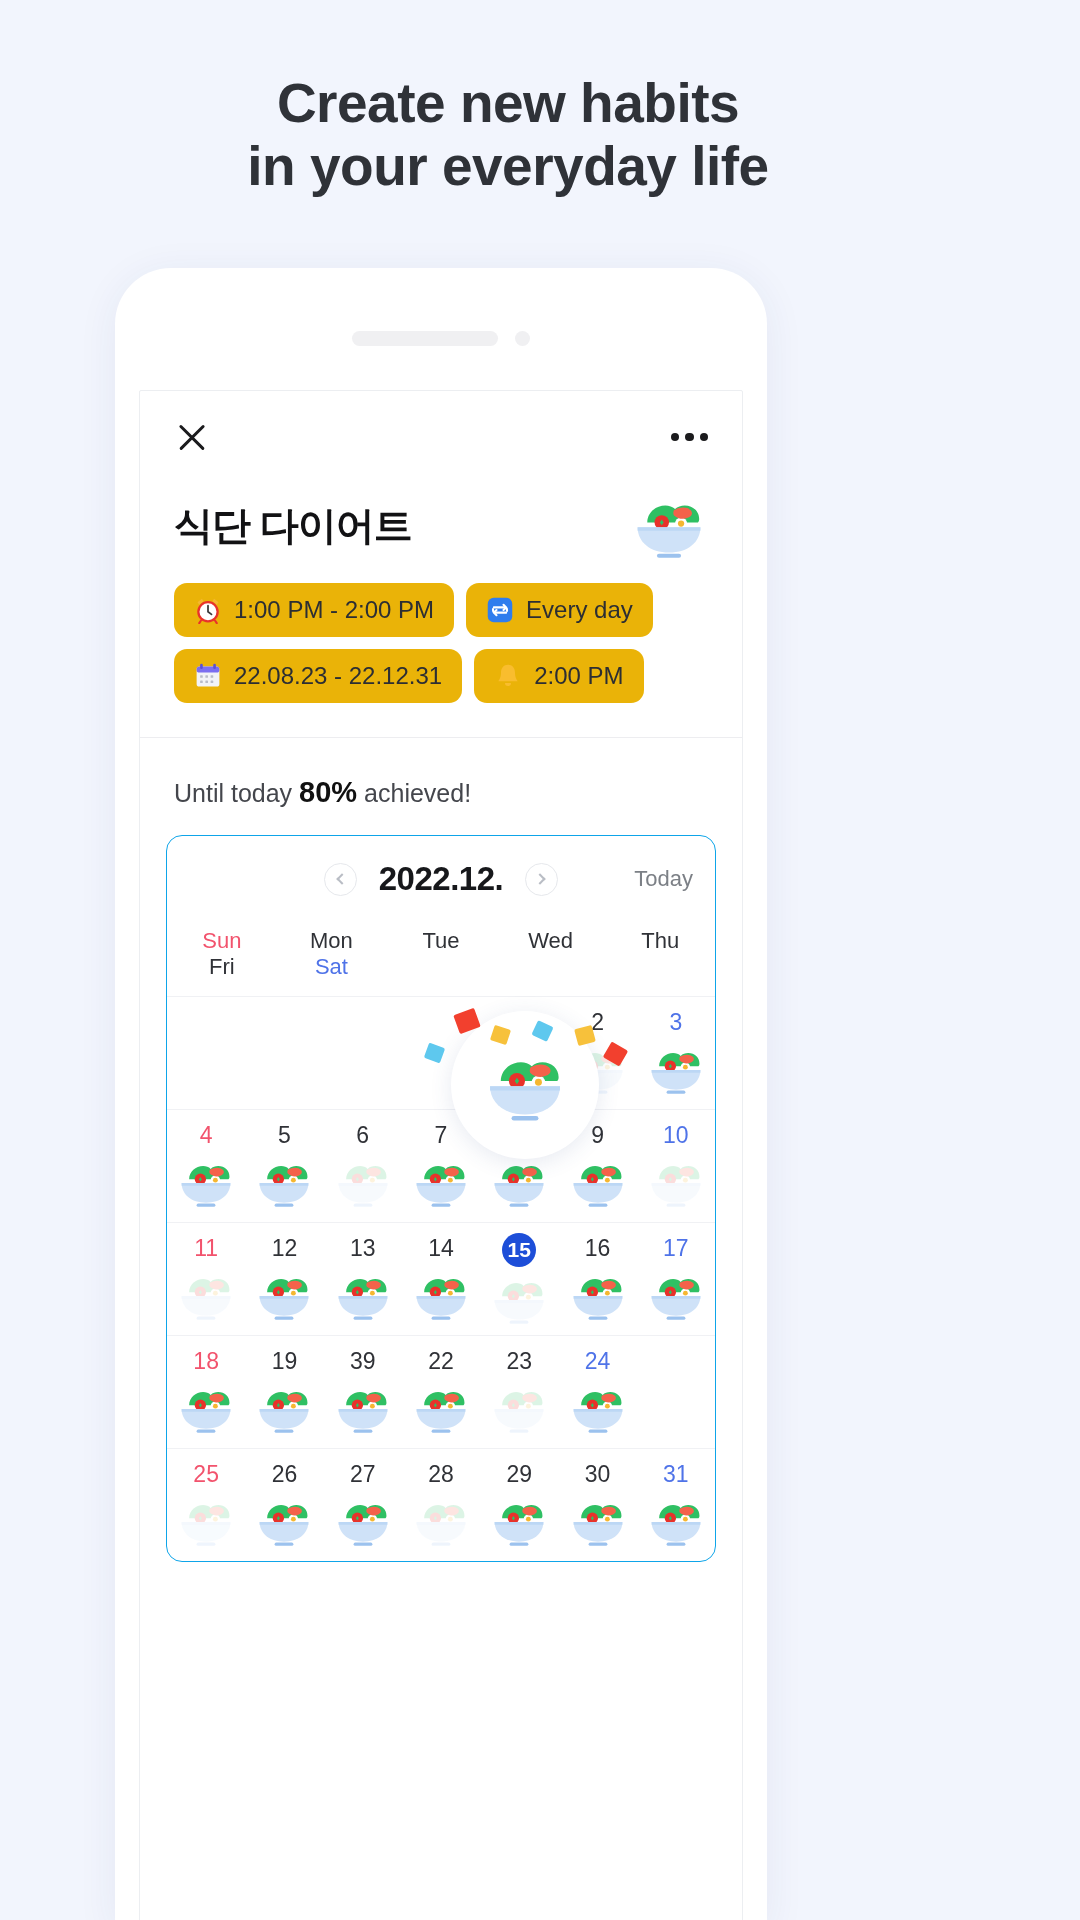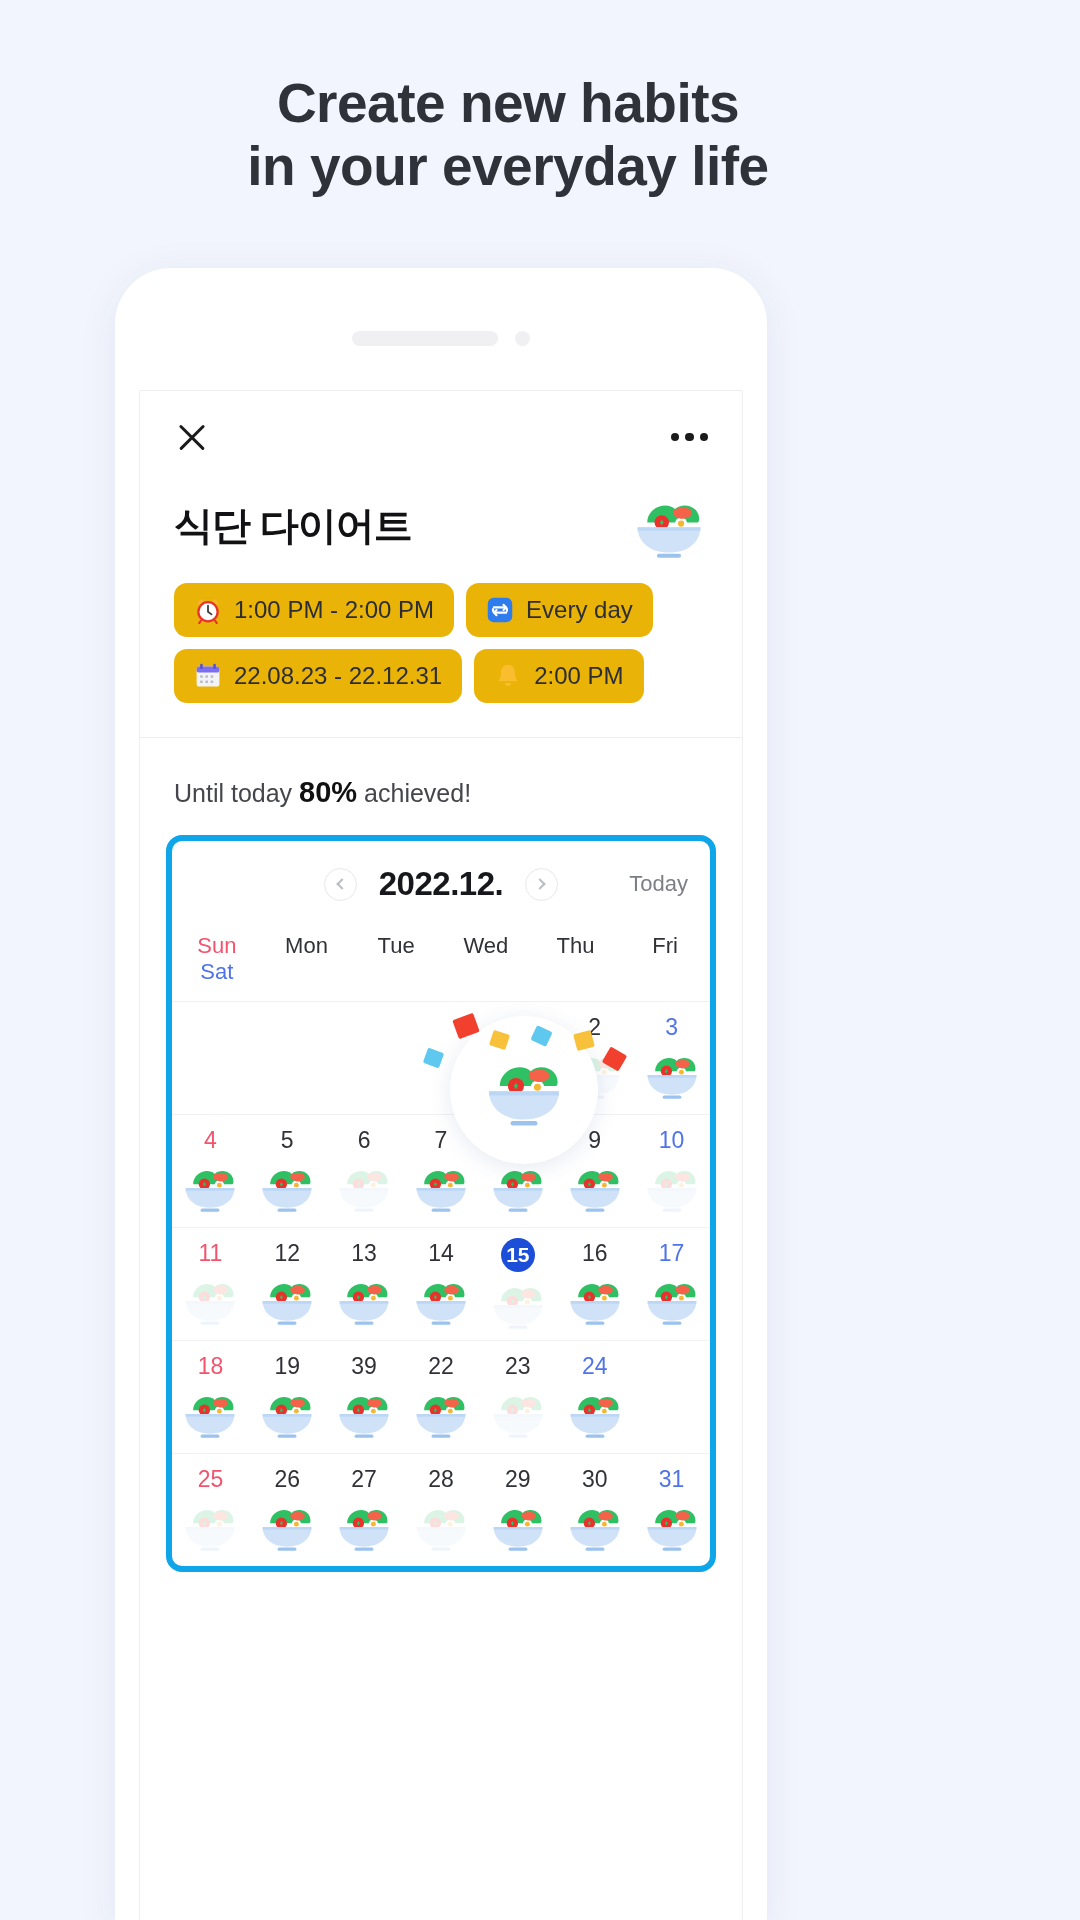--- a/index.html
+++ b/index.html
@@ -82,21 +82,21 @@
 
   
   .progress-line {
     padding: 38px 34px 0 34px; font-size: 25px; color: #44464c;
   }
   .progress-line b { font-size: 29px; font-weight: 700; color: #111; }
 
   
   .cal-card {
     margin: 26px 26px 0 26px;
-    border: 6px solid #0ea5e9;
+    border: 1px solid #0ea5e9;
     border-radius: 16px;
     background: #fff;
     overflow: hidden;
   }
   .cal-head {
     position: relative; height: 86px;
     display: flex; align-items: center; justify-content: center; gap: 22px;
   }
   .navbtn {
     width: 33px; height: 33px; border-radius: 50%;
@@ -109,21 +109,21 @@
     border-top: 2px solid #b9bdc5; border-right: 2px solid #b9bdc5;
   }
   .navbtn.prev span { transform: rotate(-135deg); margin-left: 3px; }
   .navbtn.next span { transform: rotate(45deg); margin-right: 3px; }
   .cal-month { font-size: 33px; font-weight: 700; color: #17181b; letter-spacing: -0.5px; }
   .today-btn {
     position: absolute; right: 22px; top: 50%; transform: translateY(-50%);
     font-size: 22px; color: #7c8086; cursor: pointer;
   }
 
-  .dow-row { display: grid; grid-template-columns: repeat(6, 1fr); padding: 6px 0 16px 0; }
+  .dow-row { display: grid; grid-template-columns: repeat(5, 1fr); padding: 6px 0 16px 0; }
   .dow { text-align: center; font-size: 22px; color: #303237; }
   .dow.sun { color: #f2536d; }
   .dow.sat { color: #4f73e8; }
 
   .week {
     display: grid; grid-template-columns: repeat(7, 1fr);
     border-top: 1px solid #f0f1f4;
   }
   .day { height: 112px; padding-top: 10px; display: flex; flex-direction: column; align-items: center; }
   .daynum {

